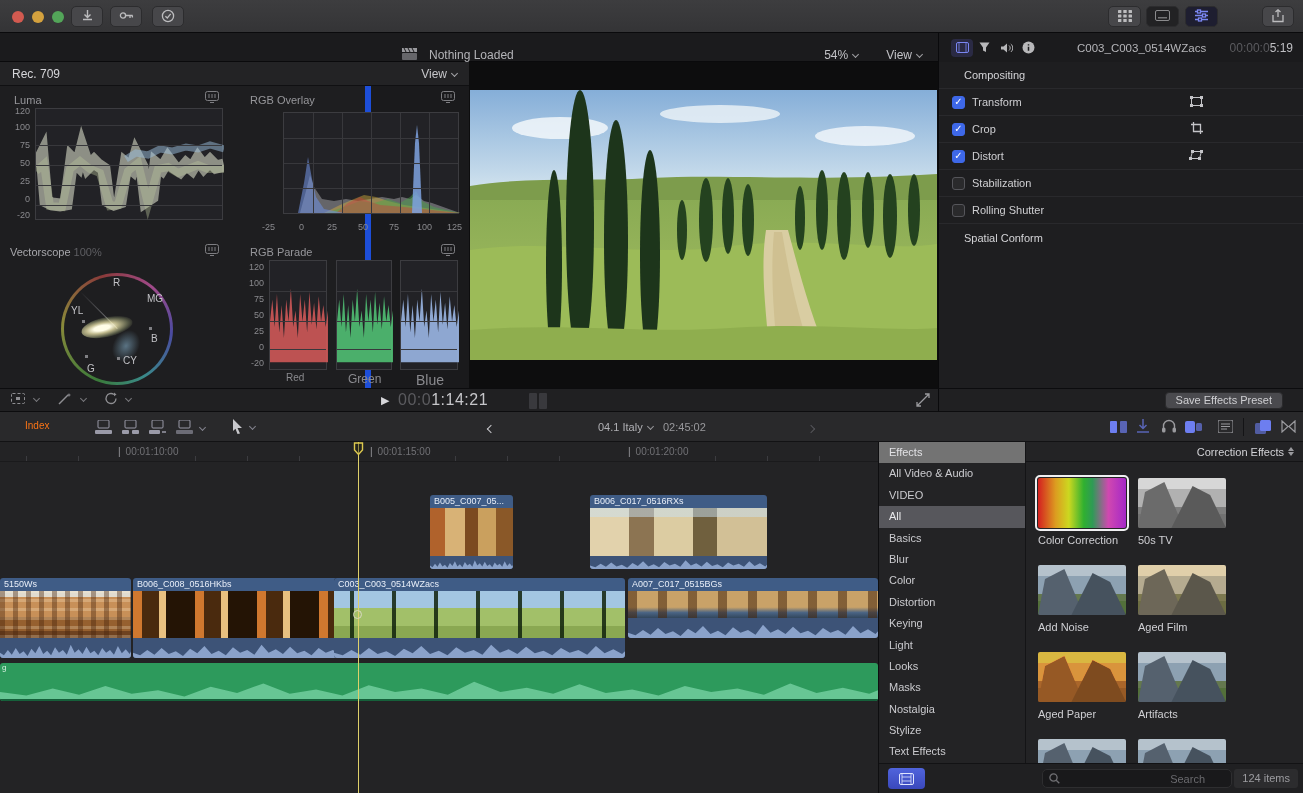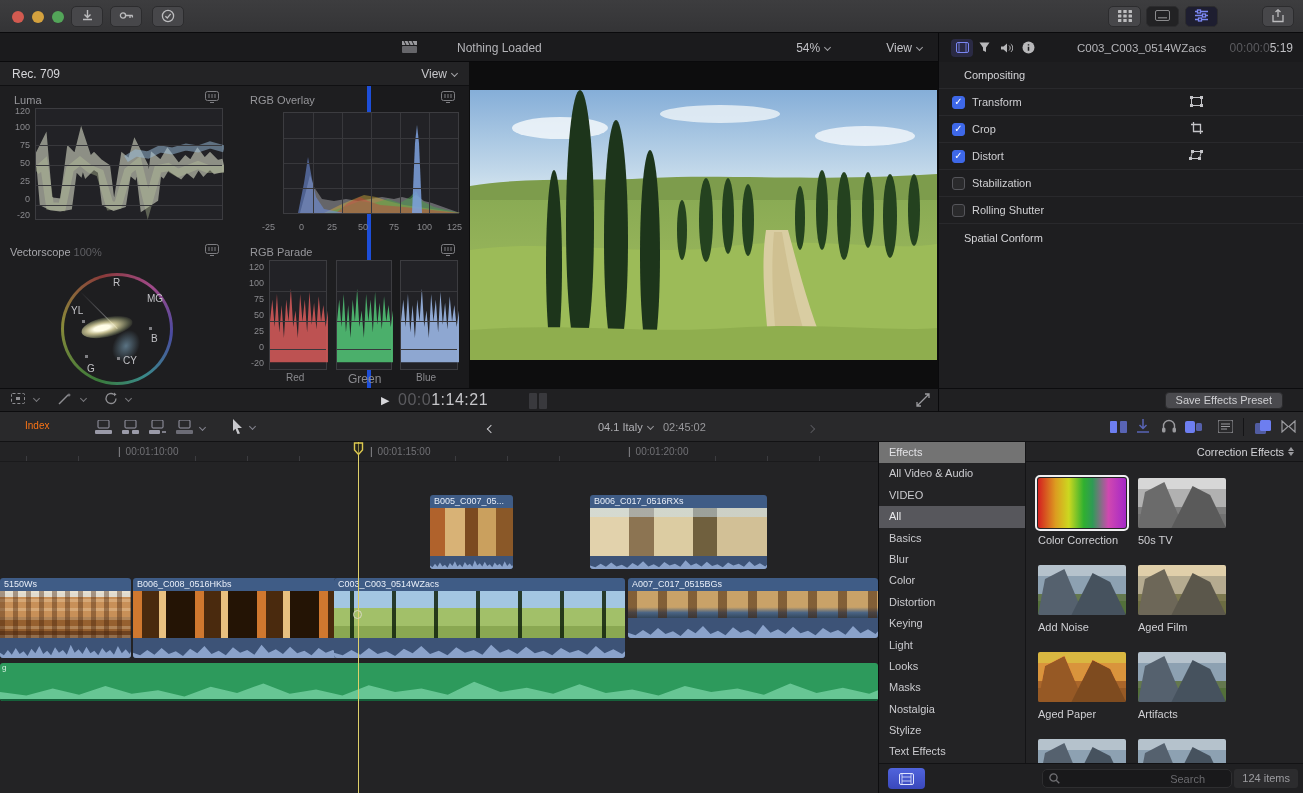--- a/index.html
+++ b/index.html
@@ -18,27 +18,27 @@
   .top-toolbar { left:0; top:0; width:1303px; height:33px; background:linear-gradient(180deg,#3d3d3f,#343436); border-bottom:1px solid #0a0a0c; }
   .traffic { left:12px; top:11px; display:flex; gap:8px; }
   .tl { width:12px; height:12px; border-radius:50%; }
   .tl.r { background:#d25a50; } .tl.y { background:#d4a13e; } .tl.g { background:#53a559; }
   .tbtn { height:21px; min-width:32px; background:#47474a; border:1px solid #2c2c2e; border-radius:5px; display:flex; align-items:center; justify-content:center; color:#bcbcbe; }
   .tbtn.dark { background:#222224; color:#8a8a8c; }
   .tbtn.blue { background:#1e1e30; color:#7a86f2; }
 
   
   .header-row { left:0; top:33px; width:1303px; height:29px; background:#1b1b1d; border-bottom:1px solid #0a0a0c; }
-  .viewer-header { left:0; top:0; width:938px; height:29px; display:flex; align-items:center;gap:28px; }
+  .viewer-header { left:0; top:0; width:938px; height:29px; display:flex; align-items:flex-end; }
   .inspector-header { left:938px; top:0; width:365px; height:29px; border-left:1px solid #0a0a0c; display:flex; align-items:center; background:#1b1b1d; }
   .ih-icon { width:22px; height:18px; display:flex; align-items:center; justify-content:center; color:#b8b8ba; }
   .ih-icon.active { background:#2a2a44; border-radius:4px; color:#7a86f2; }
 
   
-  .scopes { left:0; top:62px; width:371px; height:326px; background:#1e1e20; border-right:4px solid #1d4ed8; }
+  .scopes { left:0; top:62px; width:371px; height:326px; background:#1e1e20; border-right:6px solid #1d4ed8; }
   .scopes-bar { left:0; top:0; width:469px; height:24px; background:#232325; border-bottom:1px solid #101012; display:flex; align-items:center; justify-content:space-between; padding:0 12px; }
   .scope-title { color:#96969a; font-size:11px; }
   .scope-dim { color:#5e5e62; }
   .scope-gear { color:#7e7e82; }
   .tick { color:#8a8a8e; font-size:9px; }
   .graph-frame { border:1px solid #3c3c40; background:#222226; position:absolute; }
   .gridh { position:absolute; left:0; right:0; height:1px; background:#38383c; }
   .gridv { position:absolute; top:0; bottom:0; width:1px; background:#38383c; }
 
   
@@ -360,21 +360,21 @@
         </svg>
   </div>
   <div class="abs graph-frame" style="left:400px;top:198px;width:58px;height:110px">
     <div class="gridh" style="top:30px"></div><div class="gridh" style="top:60px"></div><div class="gridh" style="top:88px"></div>
     <svg width="58" height="110" viewBox="0 0 100 100" preserveAspectRatio="none">
           <use href="#parade-wave" fill="#9ab6e4" opacity=".9"></use>
         </svg>
   </div>
   <span class="abs tick" style="left:286px;top:310px;font-size:10px">Red</span>
   <span class="abs tick" style="left:348px;top:310px;font-size:12px">Green</span>
-  <span class="abs tick" style="left:416px;top:310px;font-size:10px">Blue</span>
+  <span class="abs tick" style="left:416px;top:310px;font-size:14px">Blue</span>
 </div>
 
 <div class="abs viewer">
   <svg class="abs" style="left:1px;top:28px" width="467" height="270" viewBox="0 0 467 270">
     <defs>
       <linearGradient id="sky" x1="0" y1="0" x2="0" y2="1">
         <stop offset="0" stop-color="#85aed8"></stop>
             <stop offset=".7" stop-color="#c3d9ea"></stop>
             <stop offset="1" stop-color="#e2ecf2"></stop>
       </linearGradient>

